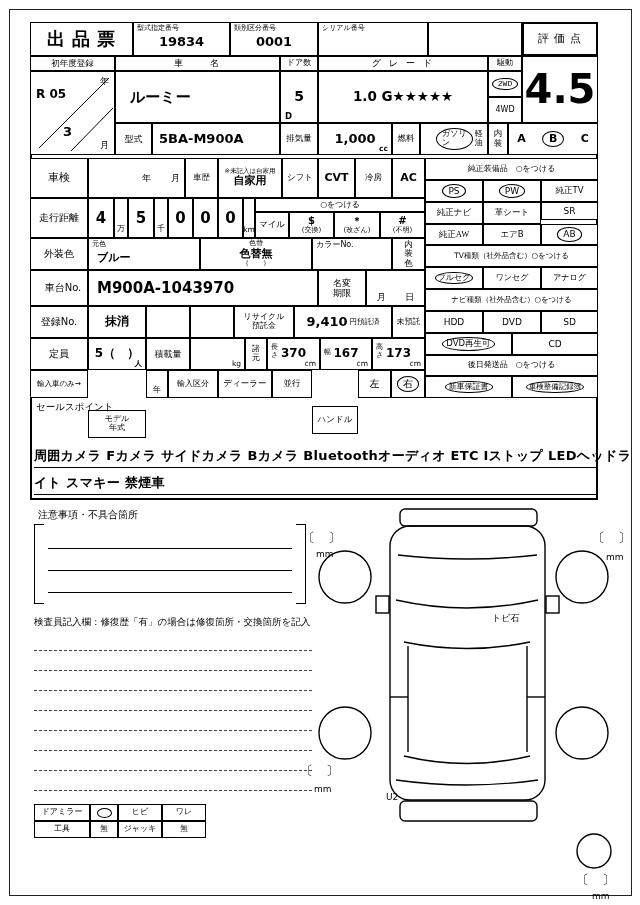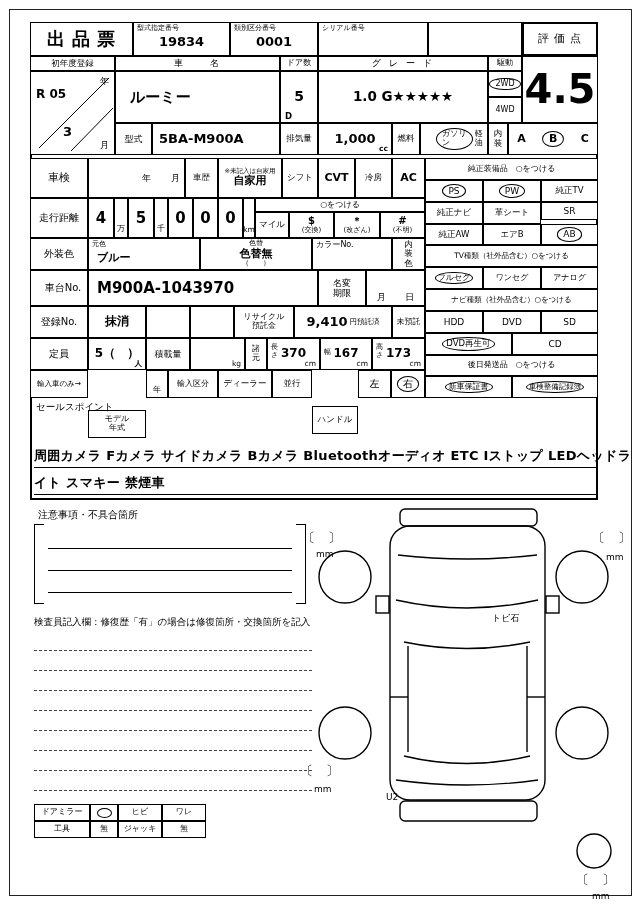--- a/index.html
+++ b/index.html
@@ -60,21 +60,21 @@
     <span class="sb" style="position:absolute;left:32px;bottom:14px;font-size:13px;">3</span>
     <span style="position:absolute;right:5px;bottom:4px;font-size:9px;">月</span>
   </div>
 
   <div class="c left sb" style="left:115px;top:71px;width:165px;height:52px;font-size:15px;padding-left:14px;">ルーミー</div>
   <div class="c sb" style="left:280px;top:71px;width:38px;height:52px;font-size:14px;">
     <span>5</span>
     <span class="ubl">D</span>
   </div>
   <div class="c sb" style="left:318px;top:71px;width:170px;height:52px;font-size:13.5px;">1.0 G★★★★★</div>
-  <div class="c" style="left:488px;top:71px;width:34px;height:26px;font-size:8px;">
+  <div class="c" style="left:488px;top:71px;width:34px;height:26px;font-size:8px;font-family:Liberation Mono, monospace;">
     <span class="oval">2WD</span>
   </div>
   <div class="c" style="left:488px;top:97px;width:34px;height:26px;font-size:8px;">4WD</div>
 
   <div class="c" style="left:115px;top:123px;width:37px;height:32px;font-size:9px;">型式</div>
   <div class="c left sb" style="left:152px;top:123px;width:128px;height:32px;font-size:13px;padding-left:6px;">5BA-M900A</div>
   <div class="c" style="left:280px;top:123px;width:38px;height:32px;font-size:8.5px;">排気量</div>
   <div class="c sb" style="left:318px;top:123px;width:74px;height:32px;font-size:13px;">
     <span>1,000</span>
     <span class="ubr">cc</span>
@@ -215,21 +215,21 @@
   <div class="c" style="left:425px;top:180px;width:58px;height:22px;font-size:9px;">
       <span class="oval">PS</span>
     </div>
   <div class="c" style="left:483px;top:180px;width:58px;height:22px;font-size:9px;">
       <span class="oval">PW</span>
     </div>
   <div class="c" style="left:541px;top:180px;width:57px;height:22px;font-size:8.5px;">純正TV</div>
   <div class="c" style="left:425px;top:202px;width:58px;height:22px;font-size:8.5px;">純正ナビ</div>
   <div class="c" style="left:483px;top:202px;width:58px;height:22px;font-size:8.5px;">革シート</div>
   <div class="c" style="left:541px;top:202px;width:57px;height:18px;font-size:9px;">SR</div>
-  <div class="c" style="left:425px;top:224px;width:58px;height:21px;font-size:8.5px;">純正AW</div>
+  <div class="c" style="left:425px;top:224px;width:58px;height:21px;font-size:8.5px;font-family:Liberation Serif, serif;">純正AW</div>
   <div class="c" style="left:483px;top:224px;width:58px;height:21px;font-size:8.5px;">エアB</div>
   <div class="c" style="left:541px;top:224px;width:57px;height:21px;font-size:9px;">
       <span class="oval">AB</span>
     </div>
   <div class="c" style="left:425px;top:245px;width:173px;height:22px;font-size:7.5px;">TV種類（社外品含む）○をつける</div>
   <div class="c" style="left:425px;top:267px;width:58px;height:22px;font-size:8px;">
       <span class="oval" style="padding:1px 2px;">フルセグ</span>
     </div>
   <div class="c" style="left:483px;top:267px;width:58px;height:22px;font-size:8px;">ワンセグ</div>
   <div class="c" style="left:541px;top:267px;width:57px;height:22px;font-size:8px;">アナログ</div>

